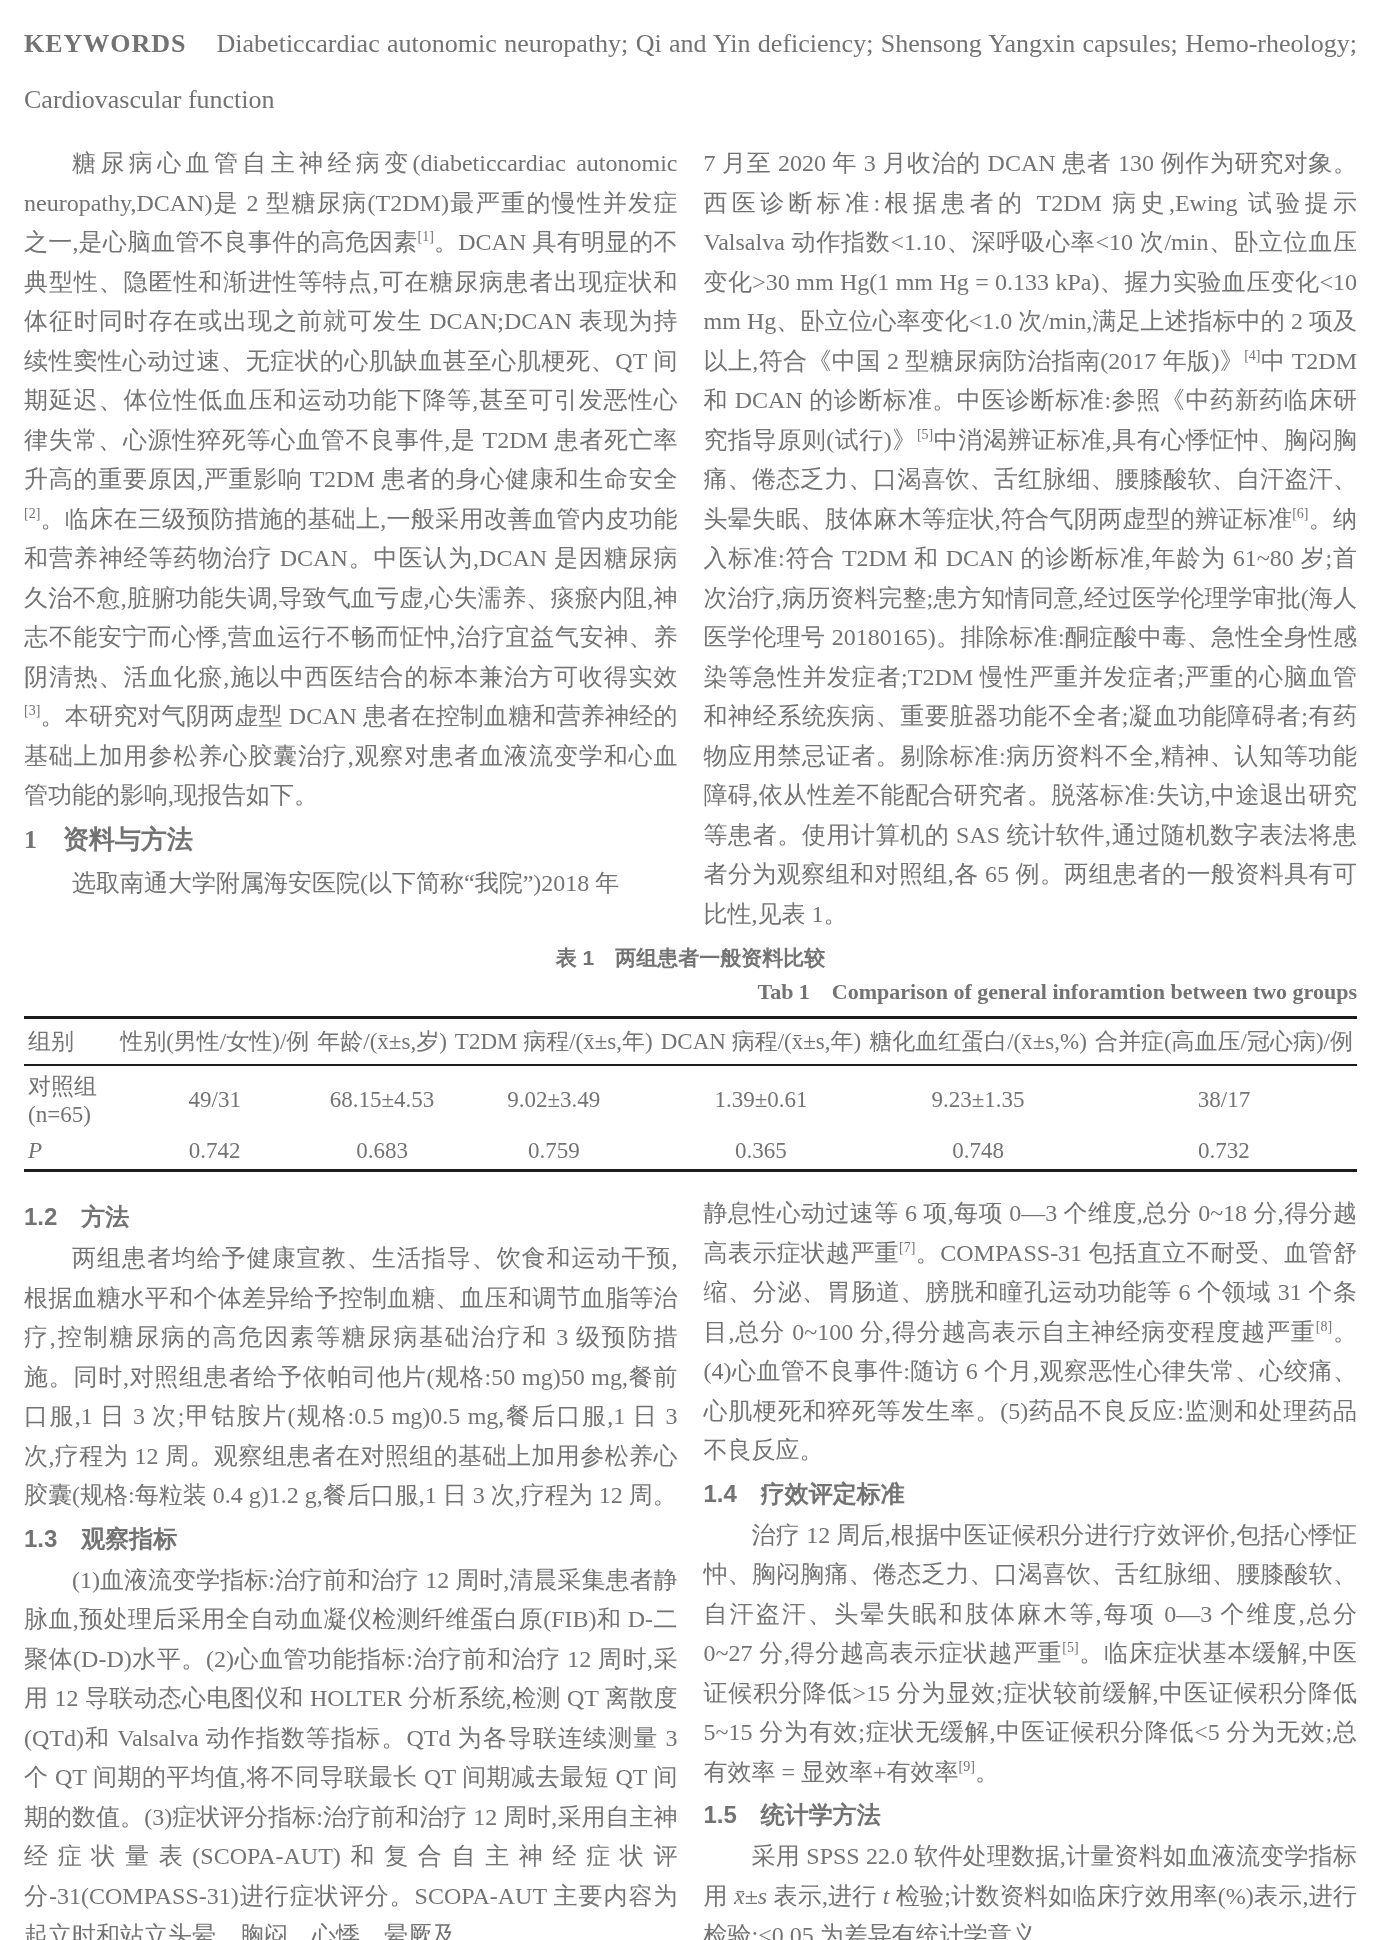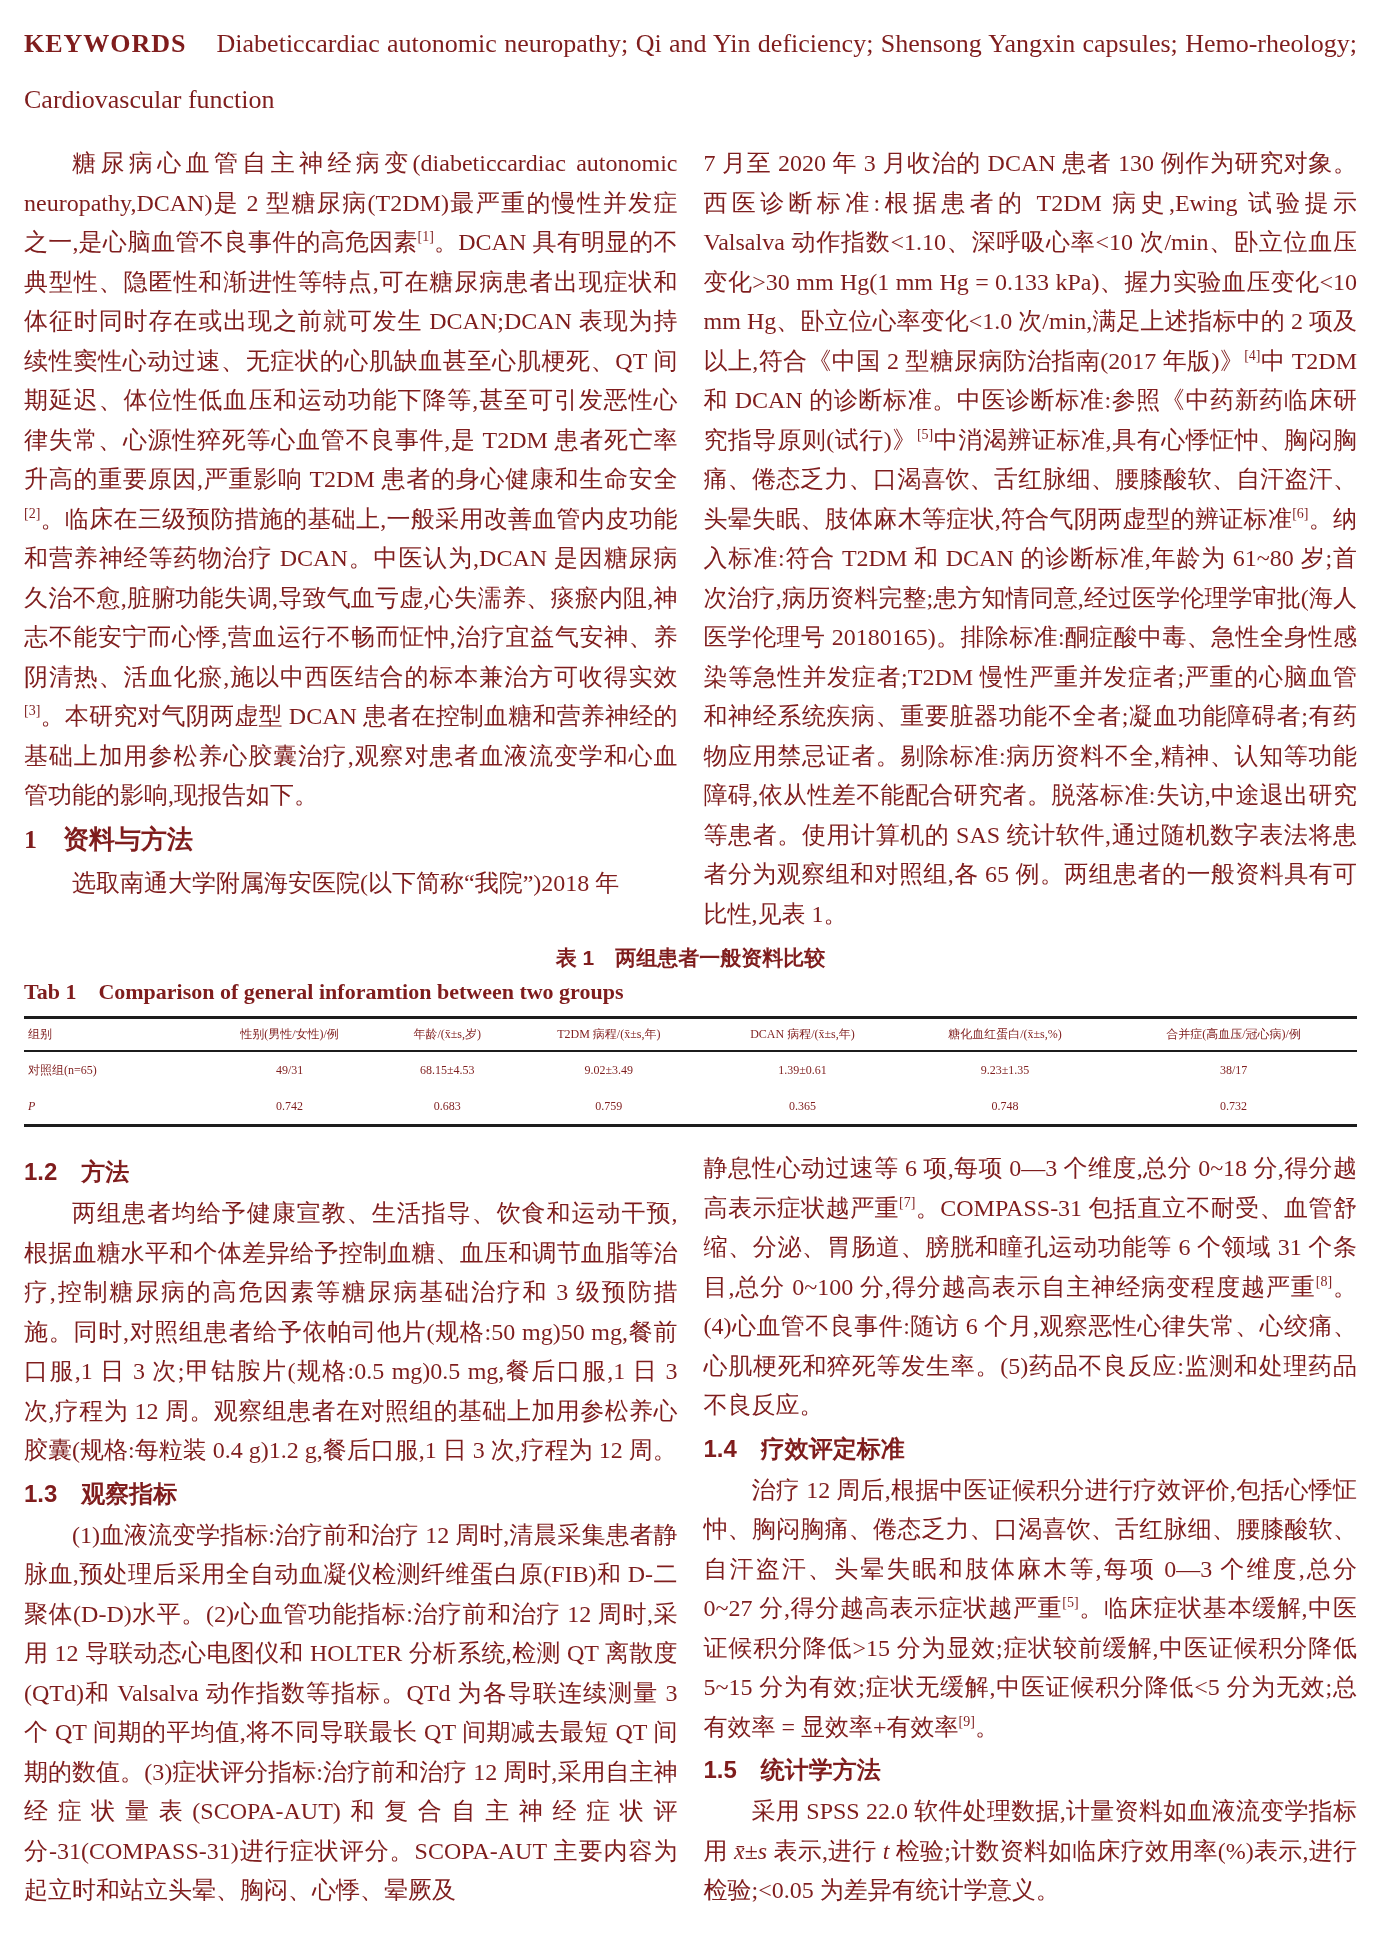--- a/index.html
+++ b/index.html
@@ -5,21 +5,21 @@
   html,body{margin:0;padding:0;background:#ffffff;}
   .page{
     position:relative;
     width:1375px;
     height:1940px;
     box-sizing:border-box;
     margin:0 auto;
     padding:14px 18px 16px 24px;
     display:flex;
     flex-direction:column;
-    color:#7f1d1d;
+    color:#737373;
     background:#fff;
     font-family:"Liberation Serif","DejaVu Serif",serif;
   }
   
   .keywords{
     font-size:26px;
     line-height:56px;
     text-align:justify;
     margin:2px 0 16px 0;
   }
@@ -41,26 +41,26 @@
   }
   sup{font-size:14px; line-height:0;}
   i{font-family:"Liberation Serif","DejaVu Serif",serif;}
   
   .table-sec{margin:8px 0 12px 0;}
   .tbl-title-cn{
     text-align:center; font-family:"Liberation Sans","DejaVu Sans",sans-serif;
     font-weight:700; font-size:21px; line-height:32px;
   }
   .tbl-title-en{
-    text-align:left; font-weight:700; font-size:22px; line-height:36px;
+    text-align:right; font-weight:700; font-size:22px; line-height:36px;
     font-family:"Liberation Serif","DejaVu Serif",serif;
   }
   table.data{
     width:100%; border-collapse:collapse; margin-top:6px;
-    font-size:12px;
+    font-size:23px;
     border-top:3px solid #1c1c1c;
     border-bottom:3px solid #1c1c1c;
   }
   table.data th{
     font-weight:400; border-bottom:2px solid #1c1c1c;
     padding:7px 4px; text-align:center; white-space:nowrap;
   }
   table.data td{padding:5px 4px; text-align:center; height:26px;}
   table.data th.first, table.data td.first{text-align:left; padding-left:4px; width:13%;}
   table.data tr.sep td{border-top:3px solid #8f8f8f;}

